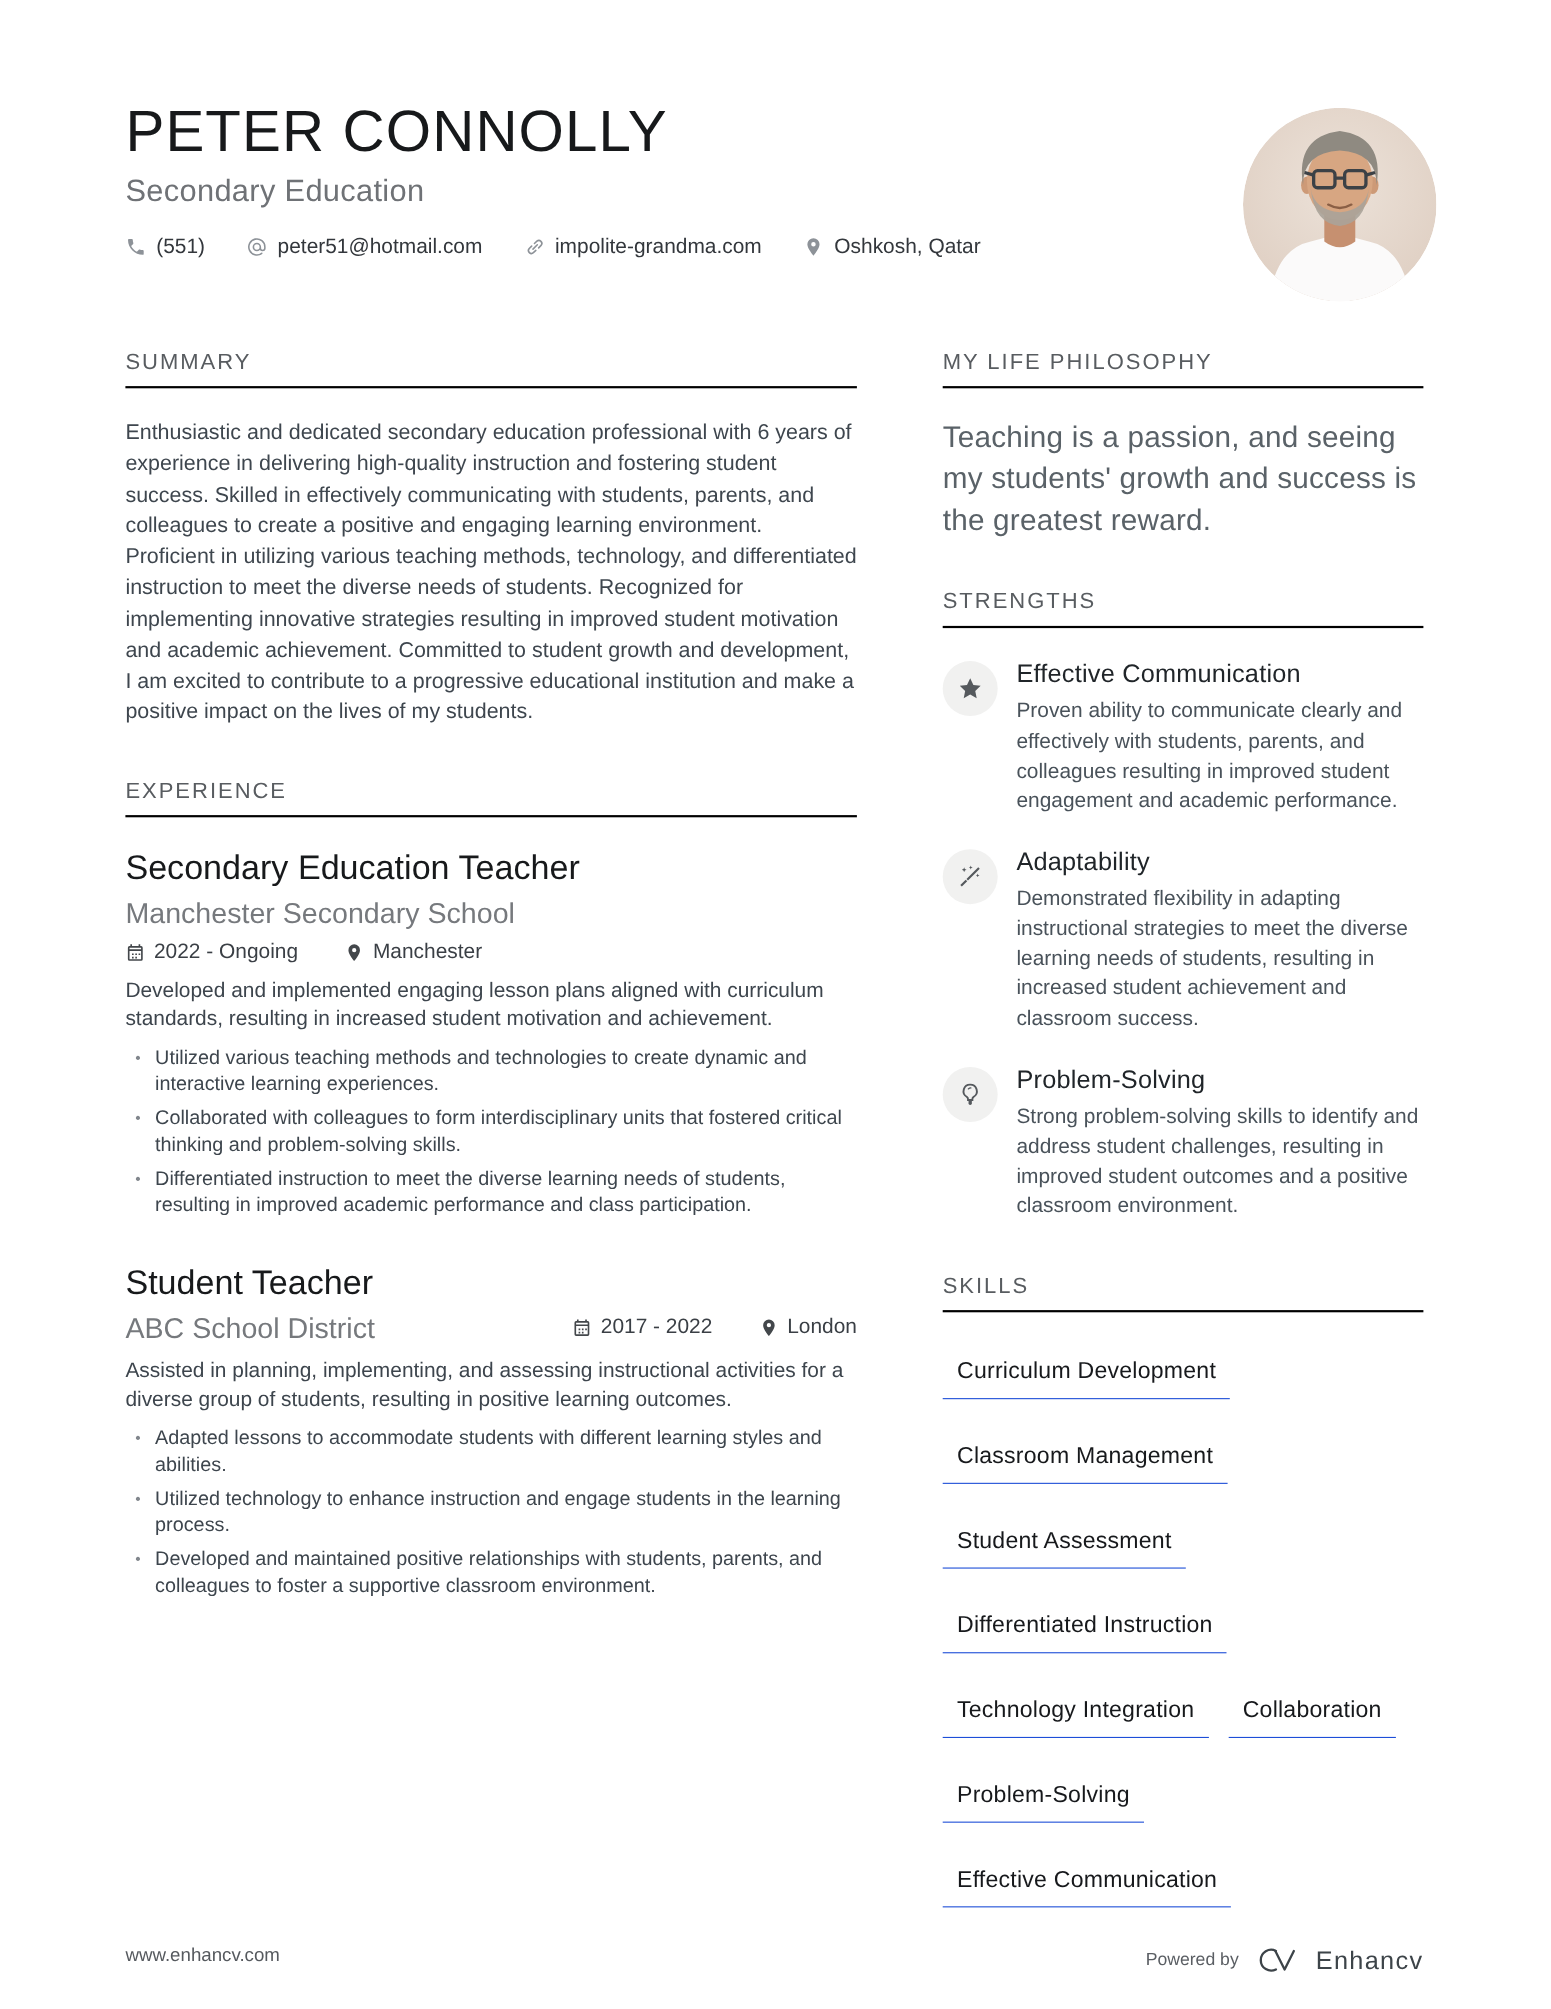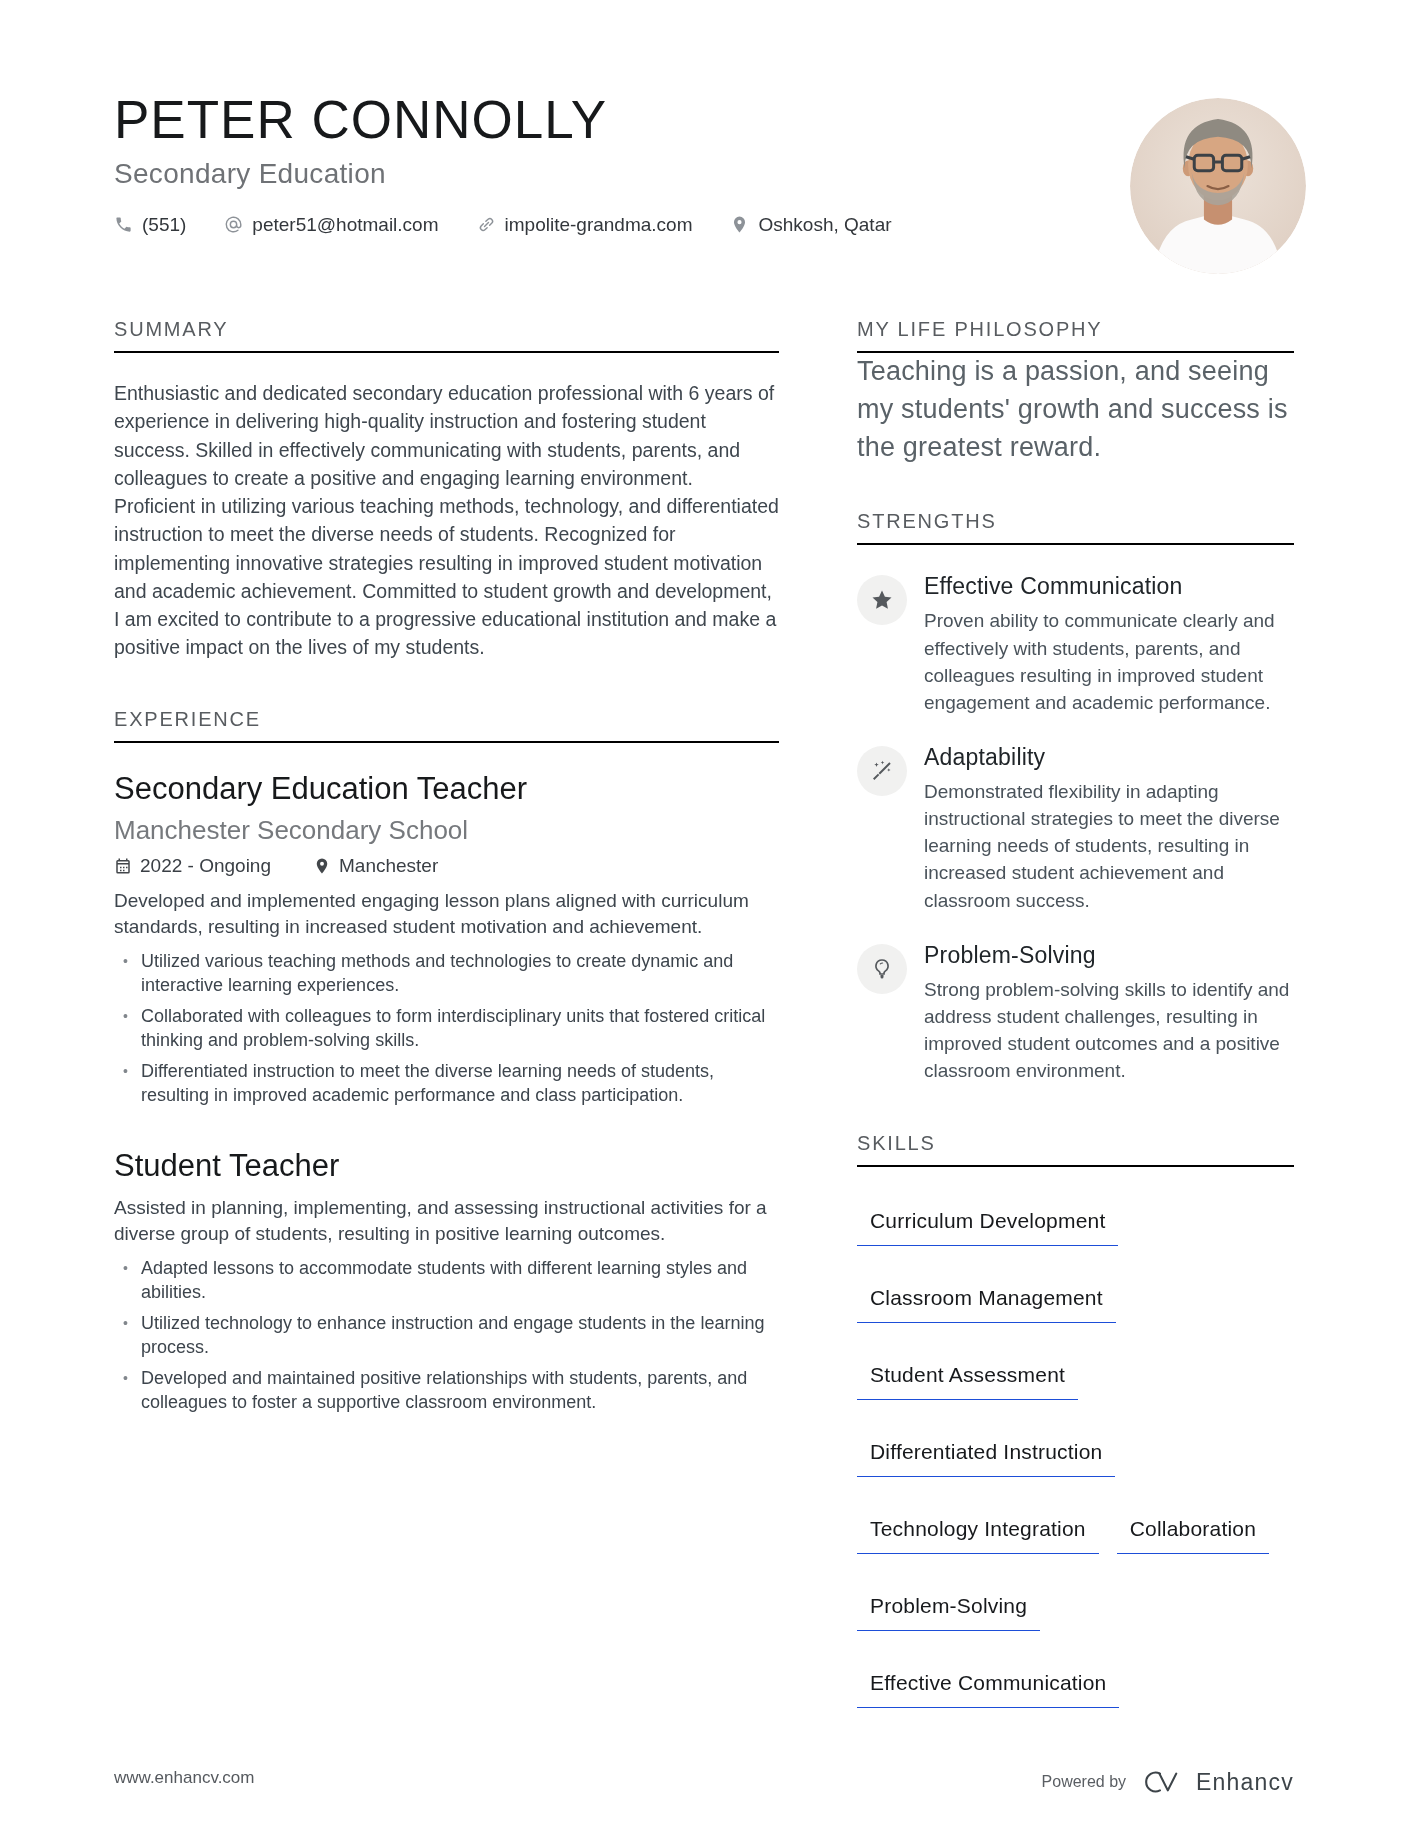--- a/index.html
+++ b/index.html
@@ -55,21 +55,21 @@
   .job-bullets li {
     position: relative; padding-left: 27px; font-size: 18px;
     line-height: 1.36; color: #3d454d; margin-top: 6px;
   }
   .job-bullets li::before {
     content: "•"; position: absolute; left: 9px; top: 0;
     color: #81868c; font-size: 14px; line-height: 24px;
   }
 
   
-  .philosophy-text { font-size: 27px; line-height: 1.4; color: #5a6268; letter-spacing: 0.2px; }
+  .philosophy-text { margin-top: 26px; font-size: 27px; line-height: 1.4; color: #5a6268; letter-spacing: 0.2px; }
   .section-strengths { margin-top: 44px; }
   .strength { display: flex; margin-top: 28px; }
   .strength-icon {
     width: 50px; height: 50px; border-radius: 50%; background: #f1f1f0;
     display: flex; align-items: center; justify-content: center; flex: none;
     margin-right: 17px; margin-top: 2px;
   }
   .strength-icon svg { width: 24px; height: 24px; color: #55595d; }
   .strength-title { font-size: 23px; color: #202529; font-weight: 400; letter-spacing: 0.2px; }
   .strength-desc { margin-top: 7px; font-size: 19px; line-height: 1.43; color: #49525a; }
@@ -193,20 +193,37 @@
           <p class="job-desc">Developed and implemented engaging lesson plans aligned with curriculum standards, resulting in increased student motivation and achievement.</p>
           <ul class="job-bullets">
             <li>Utilized various teaching methods and technologies to create dynamic and interactive learning experiences.</li>
             <li>Collaborated with colleagues to form interdisciplinary units that fostered critical thinking and problem-solving skills.</li>
             <li>Differentiated instruction to meet the diverse learning needs of students, resulting in improved academic performance and class participation.</li>
           </ul>
         </div>
 
         <div class="job">
           <div class="job-title">Student Teacher</div>
+          <div class="job-company-row">
+            <div class="job-company">ABC School District</div>
+            <div class="job-meta inline">
+              <div class="meta-item">
+                <svg viewBox="0 0 24 24">
+                    <path fill="currentColor" d="M19 4h-1V2h-2v2H8V2H6v2H5a2 2 0 0 0-2 2v14a2 2 0 0 0 2 2h14a2 2 0 0 0 2-2V6a2 2 0 0 0-2-2zm0 16H5V10h14zM5 8V6h14v2zm3 5h2v2H8zm4 0h2v2h-2zm4 0h2v2h-2zm-8 4h2v2H8zm4 0h2v2h-2z"></path>
+                  </svg>
+                <span>2017 - 2022</span>
+              </div>
+              <div class="meta-item">
+                <svg viewBox="0 0 24 24">
+                    <path fill="currentColor" d="M12 2a7 7 0 0 0-7 7c0 5.2 7 13 7 13s7-7.8 7-13a7 7 0 0 0-7-7zm0 9.6A2.6 2.6 0 1 1 14.6 9 2.6 2.6 0 0 1 12 11.6z"></path>
+                  </svg>
+                <span>London</span>
+              </div>
+            </div>
+          </div>
           <p class="job-desc">Assisted in planning, implementing, and assessing instructional activities for a diverse group of students, resulting in positive learning outcomes.</p>
           <ul class="job-bullets">
             <li>Adapted lessons to accommodate students with different learning styles and abilities.</li>
             <li>Utilized technology to enhance instruction and engage students in the learning process.</li>
             <li>Developed and maintained positive relationships with students, parents, and colleagues to foster a supportive classroom environment.</li>
           </ul>
         </div>
       </div>
     </div>
 

